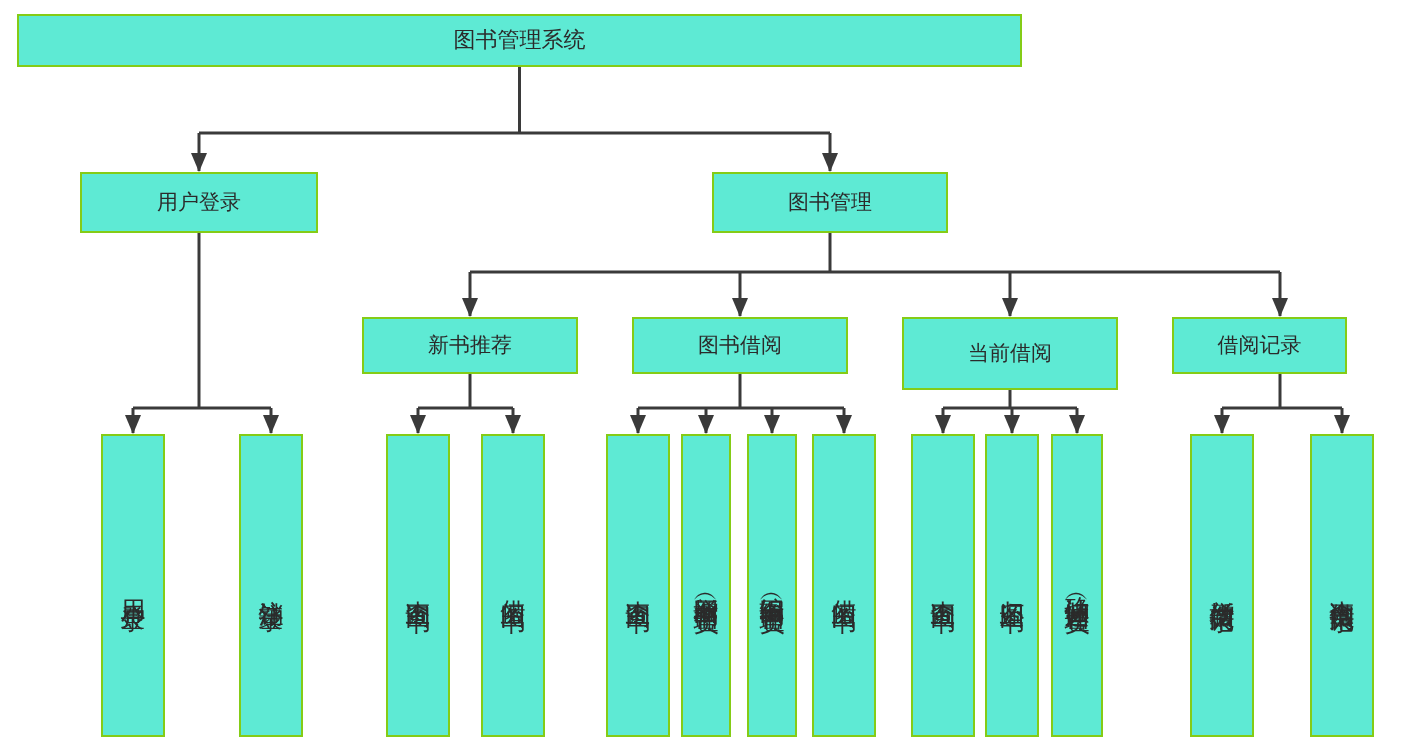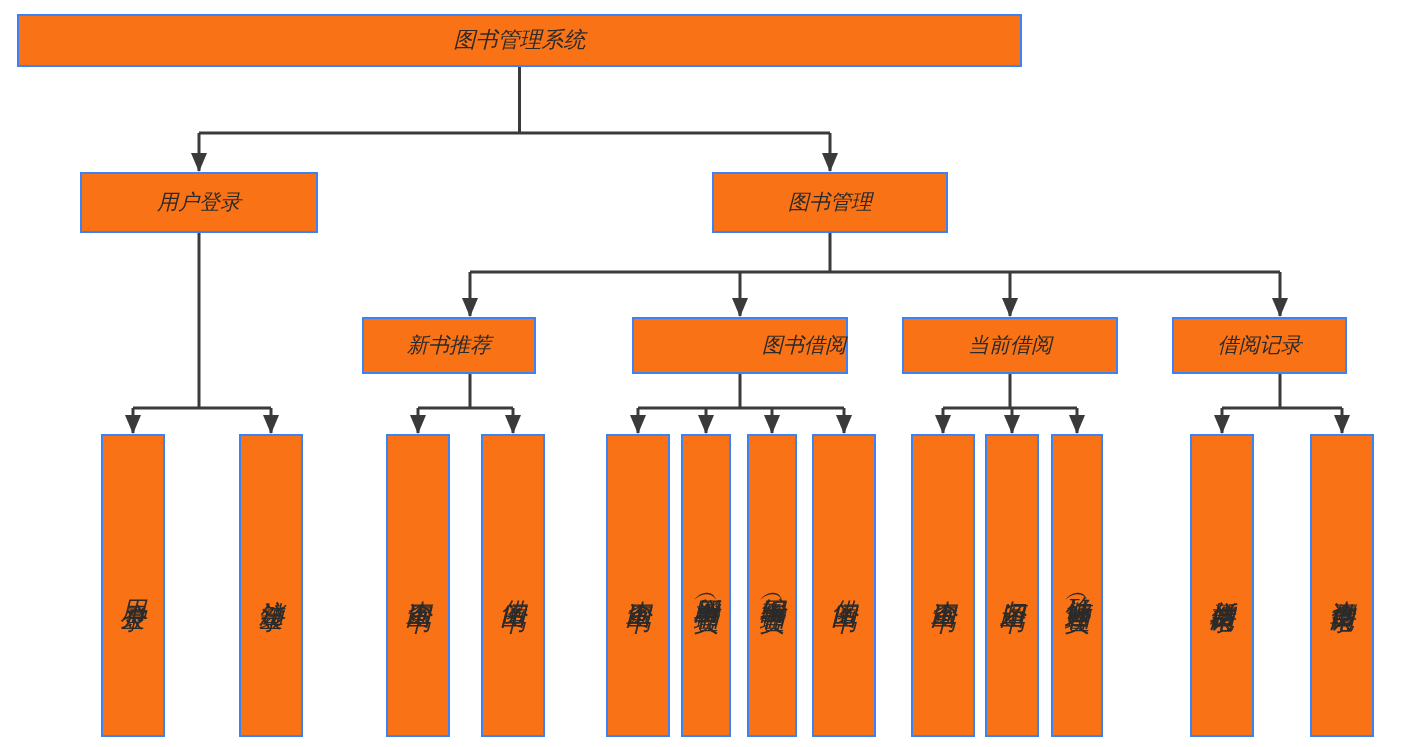--- a/index.html
+++ b/index.html
@@ -21,27 +21,26 @@
     position: absolute;
     left: 0;
     top: 0;
     width: 1405px;
     height: 747px;
     pointer-events: none;
   }
   .node {
     position: absolute;
     box-sizing: border-box;
-    border: 2px solid #3b82f6;
-    background: #f97316;
+    border: 2px solid #84cc16;
+    background: #5eead4;
     display: flex;
     align-items: center;
     justify-content: center;
     color: #2b2b2b;
-    font-style: italic;
   }
   .node .label {
     display: block;
     text-align: center;
     line-height: 1.02;
     white-space: pre;
   }
   .node.horiz .label {
     font-size: 21px;
     letter-spacing: 0px;
@@ -133,27 +132,27 @@
   <div id="nodes">
       <div class="node horiz root" style="left: 17px; top: 14px; width: 1005px; height: 53px;">
         <span class="label">图书管理系统</span>
       </div>
       <div class="node horiz" style="left: 80px; top: 172px; width: 238px; height: 61px;">
         <span class="label">用户登录</span>
       </div>
       <div class="node horiz" style="left: 712px; top: 172px; width: 236px; height: 61px;">
         <span class="label">图书管理</span>
       </div>
-      <div class="node horiz" style="left: 362px; top: 317px; width: 174px; height: 57px;">
+      <div class="node horiz" style="left: 362px; top: 317px; width: 216px; height: 57px;">
         <span class="label">新书推荐</span>
       </div>
-      <div class="node horiz" style="left: 632px; top: 317px; width: 216px; height: 57px; justify-content: flex-end;">
+      <div class="node horiz" style="left: 632px; top: 317px; width: 216px; height: 57px;">
         <span class="label">图书借阅</span>
       </div>
-      <div class="node horiz" style="left: 902px; top: 317px; width: 216px; height: 57px;">
+      <div class="node horiz" style="left: 902px; top: 317px; width: 216px; height: 73px;">
         <span class="label">当前借阅</span>
       </div>
       <div class="node horiz" style="left: 1172px; top: 317px; width: 175px; height: 57px;">
         <span class="label">借阅记录</span>
       </div>
       <div class="node vert" style="left: 101px; top: 434px; width: 64px; height: 303px;">
         <span class="label">用户登录</span>
       </div>
       <div class="node vert" style="left: 239px; top: 434px; width: 64px; height: 303px;">
         <span class="label">注销登录</span>

